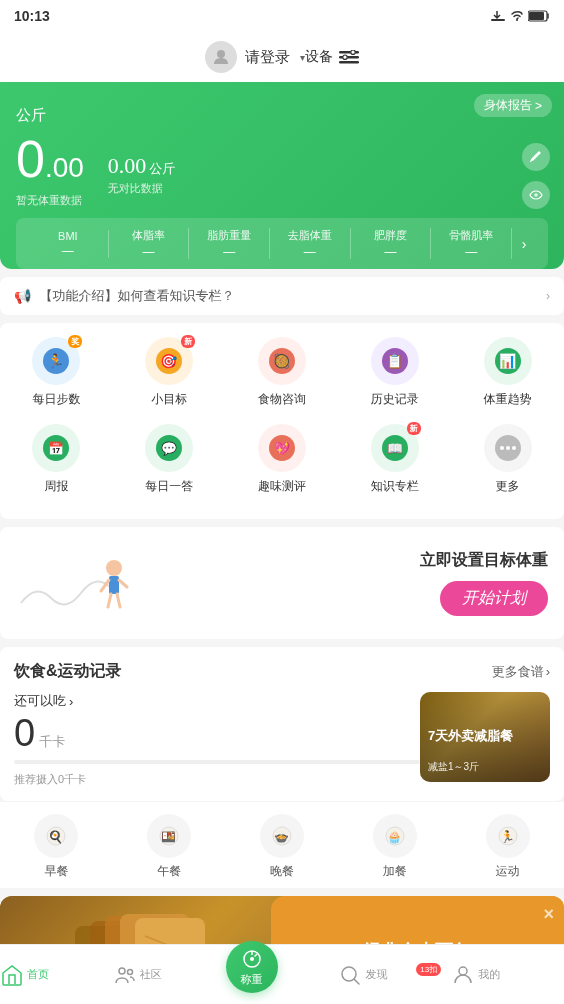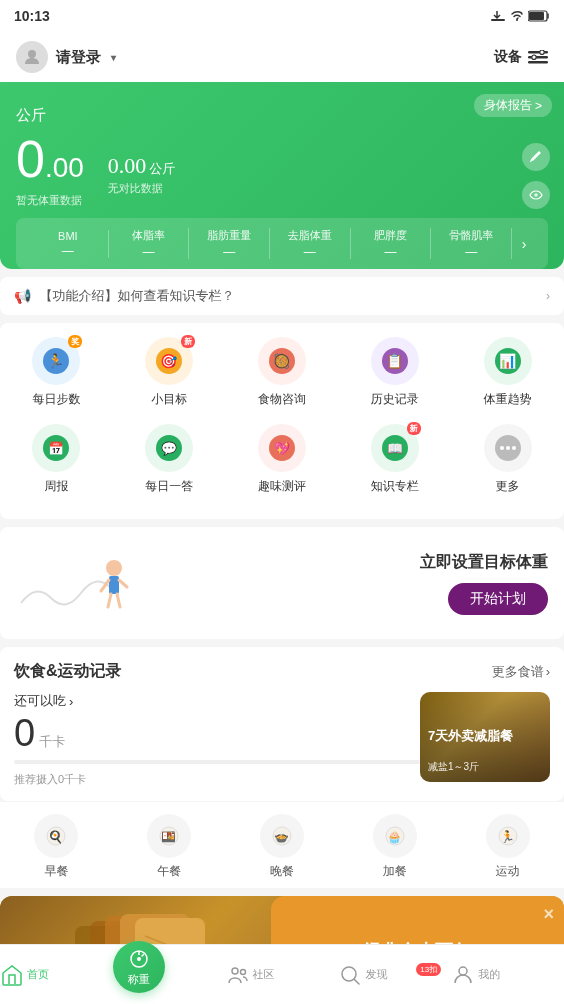--- a/index.html
+++ b/index.html
@@ -23,25 +23,24 @@
       padding: 6px 14px;
       height: 32px;
     }
     .status-time { font-size: 14px; font-weight: 600; }
     .status-icons { display: flex; align-items: center; gap: 4px; font-size: 12px; }
 
     
     .header {
       background: #fff;
       display: flex;
-      justify-content: space-between;
+      justify-content: center;
       align-items: center;
       padding: 8px 16px;
       height: 50px;
-      font-weight: bold;
     }
     .header-left { display: flex; align-items: center; gap: 8px; }
     .avatar-circle {
       width: 32px; height: 32px;
       border-radius: 50%;
       background: #ddd;
       display: flex; align-items: center; justify-content: center;
     }
     .login-text { font-size: 15px; color: #333; }
     .dropdown-arrow { font-size: 10px; color: #666; margin-left: 2px; }
@@ -198,27 +197,28 @@
       height: 80px;
       position: relative;
       flex-shrink: 0;
     }
     .goal-text-area {
       flex: 1;
       text-align: right;
     }
     .goal-title { font-size: 16px; font-weight: 600; color: #333; margin-bottom: 10px; }
     .goal-btn {
-      background: #701a75;
+      background: #ec4899;
       color: #fff;
       border-radius: 20px;
       padding: 7px 22px;
-      font-size: 14px;
+      font-size: 16px;
       display: inline-block;
       cursor: pointer;
+      font-style: italic;
     }
 
     
     .diet-section {
       background: #fff;
       margin-top: 8px;
       border-radius: 8px;
       padding: 14px;
     }
     .diet-header {
@@ -726,41 +726,41 @@
 </div>
 
 <div class="bottom-nav">
   <div class="nav-item">
     <svg width="24" height="24" viewBox="0 0 24 24">
         <path d="M3 10l9-7 9 7v11a1 1 0 01-1 1H4a1 1 0 01-1-1V10z" stroke="#3dc86e" stroke-width="1.5" fill="none"></path>
         <path d="M9 21V12h6v9" stroke="#3dc86e" stroke-width="1.5" fill="none"></path>
       </svg>
     <span class="nav-label active">首页</span>
   </div>
-  <div class="nav-item" style="position:relative;">
-    <div class="nav-center-btn">
-      <svg width="24" height="24" viewBox="0 0 24 24">
-          <circle cx="12" cy="12" r="8" stroke="white" stroke-width="1.5" fill="none"></circle>
-          <circle cx="12" cy="12" r="2" fill="white"></circle>
-          <line x1="12" y1="4" x2="12" y2="8" stroke="white" stroke-width="1.5"></line>
-          <line x1="17" y1="7" x2="14.5" y2="9.5" stroke="white" stroke-width="1.5"></line>
-        </svg>
-      <span class="nav-center-label">称重</span>
-    </div>
-  </div>
   <div class="nav-item">
     <svg width="24" height="24" viewBox="0 0 24 24">
         <circle cx="9" cy="8" r="3" stroke="#999" stroke-width="1.5" fill="none"></circle>
         <circle cx="17" cy="9" r="2.5" stroke="#999" stroke-width="1.5" fill="none"></circle>
         <path d="M3 20c0-3 2.5-5 6-5s6 2 6 5" stroke="#999" stroke-width="1.5" fill="none"></path>
         <path d="M17 14c2 0 4 1.5 4 4" stroke="#999" stroke-width="1.5" fill="none"></path>
       </svg>
     <span class="nav-label">社区</span>
   </div>
   <div class="nav-item" style="position:relative;">
+    <div class="nav-center-btn">
+      <svg width="24" height="24" viewBox="0 0 24 24">
+          <circle cx="12" cy="12" r="8" stroke="white" stroke-width="1.5" fill="none"></circle>
+          <circle cx="12" cy="12" r="2" fill="white"></circle>
+          <line x1="12" y1="4" x2="12" y2="8" stroke="white" stroke-width="1.5"></line>
+          <line x1="17" y1="7" x2="14.5" y2="9.5" stroke="white" stroke-width="1.5"></line>
+        </svg>
+      <span class="nav-center-label">称重</span>
+    </div>
+  </div>
+  <div class="nav-item" style="position:relative;">
     <svg width="24" height="24" viewBox="0 0 24 24">
         <circle cx="11" cy="11" r="7" stroke="#999" stroke-width="1.5" fill="none"></circle>
         <line x1="16" y1="16" x2="21" y2="21" stroke="#999" stroke-width="1.5" stroke-linecap="round"></line>
       </svg>
     <span style="position:absolute;top:0;right:10px;background:#ff4d4f;color:#fff;font-size:8px;border-radius:8px;padding:1px 4px;">13扣</span>
     <span class="nav-label">发现</span>
   </div>
   <div class="nav-item">
     <svg width="24" height="24" viewBox="0 0 24 24">
         <circle cx="12" cy="8" r="4" stroke="#999" stroke-width="1.5" fill="none"></circle>

